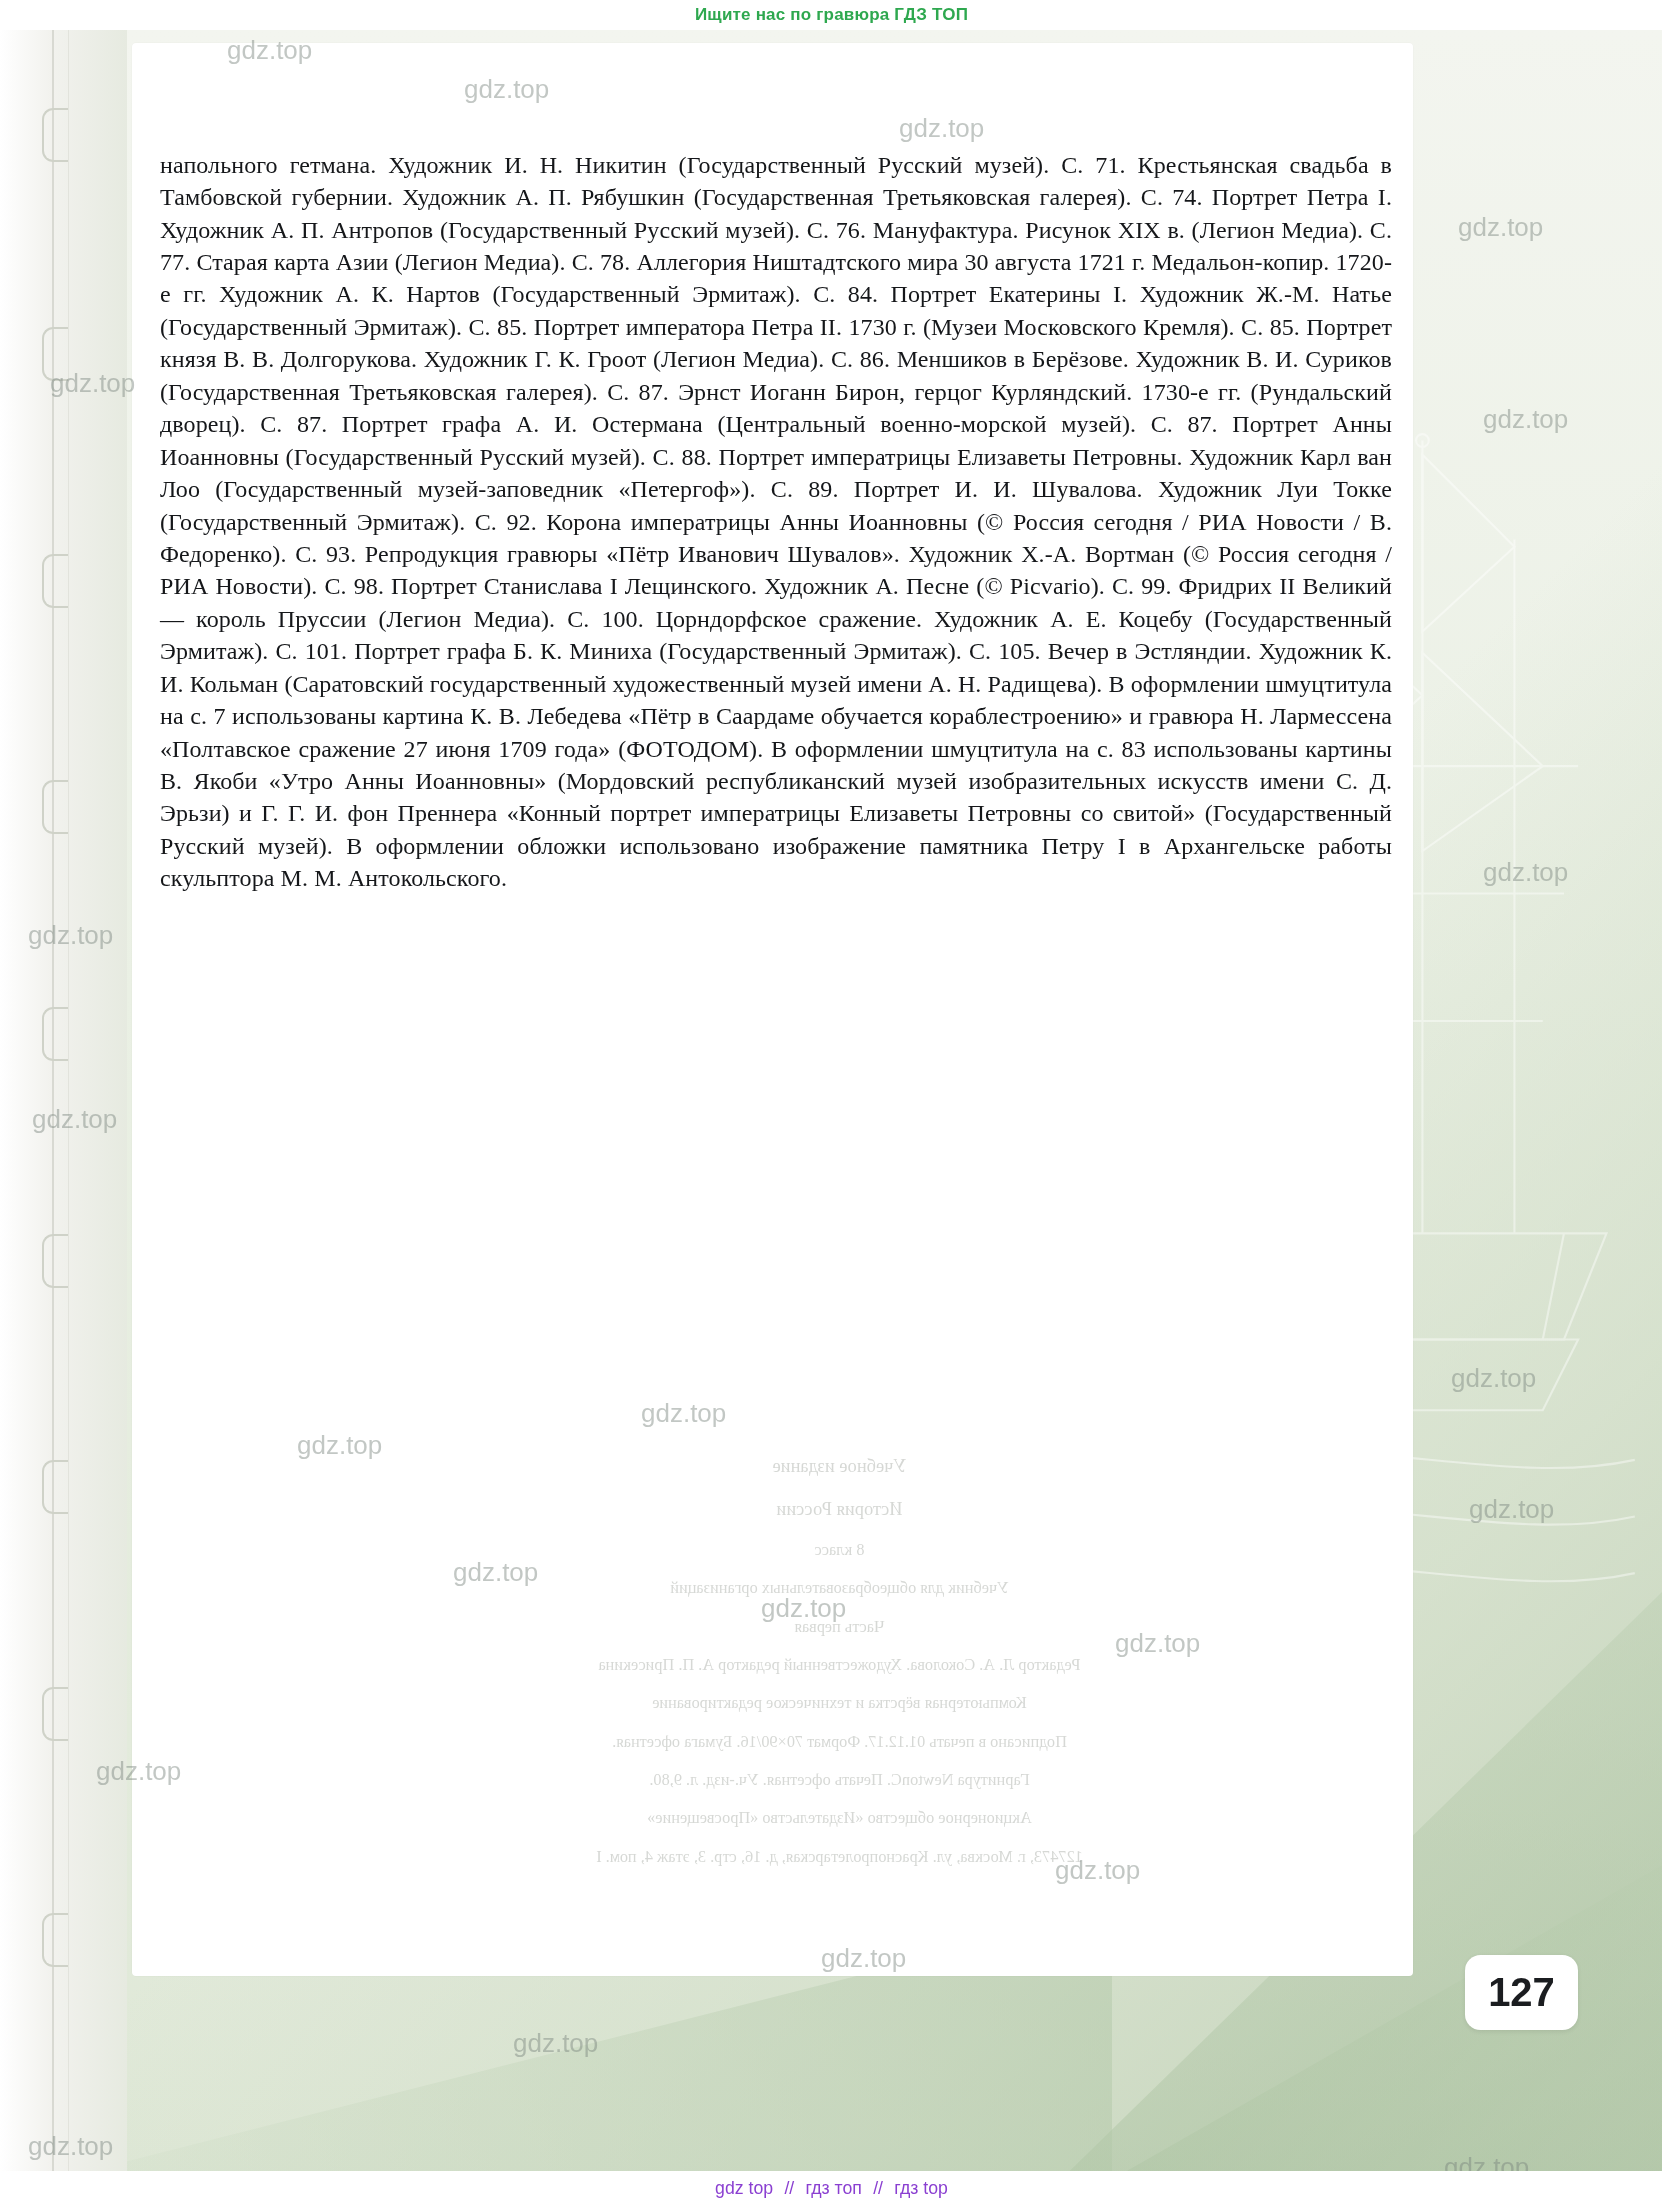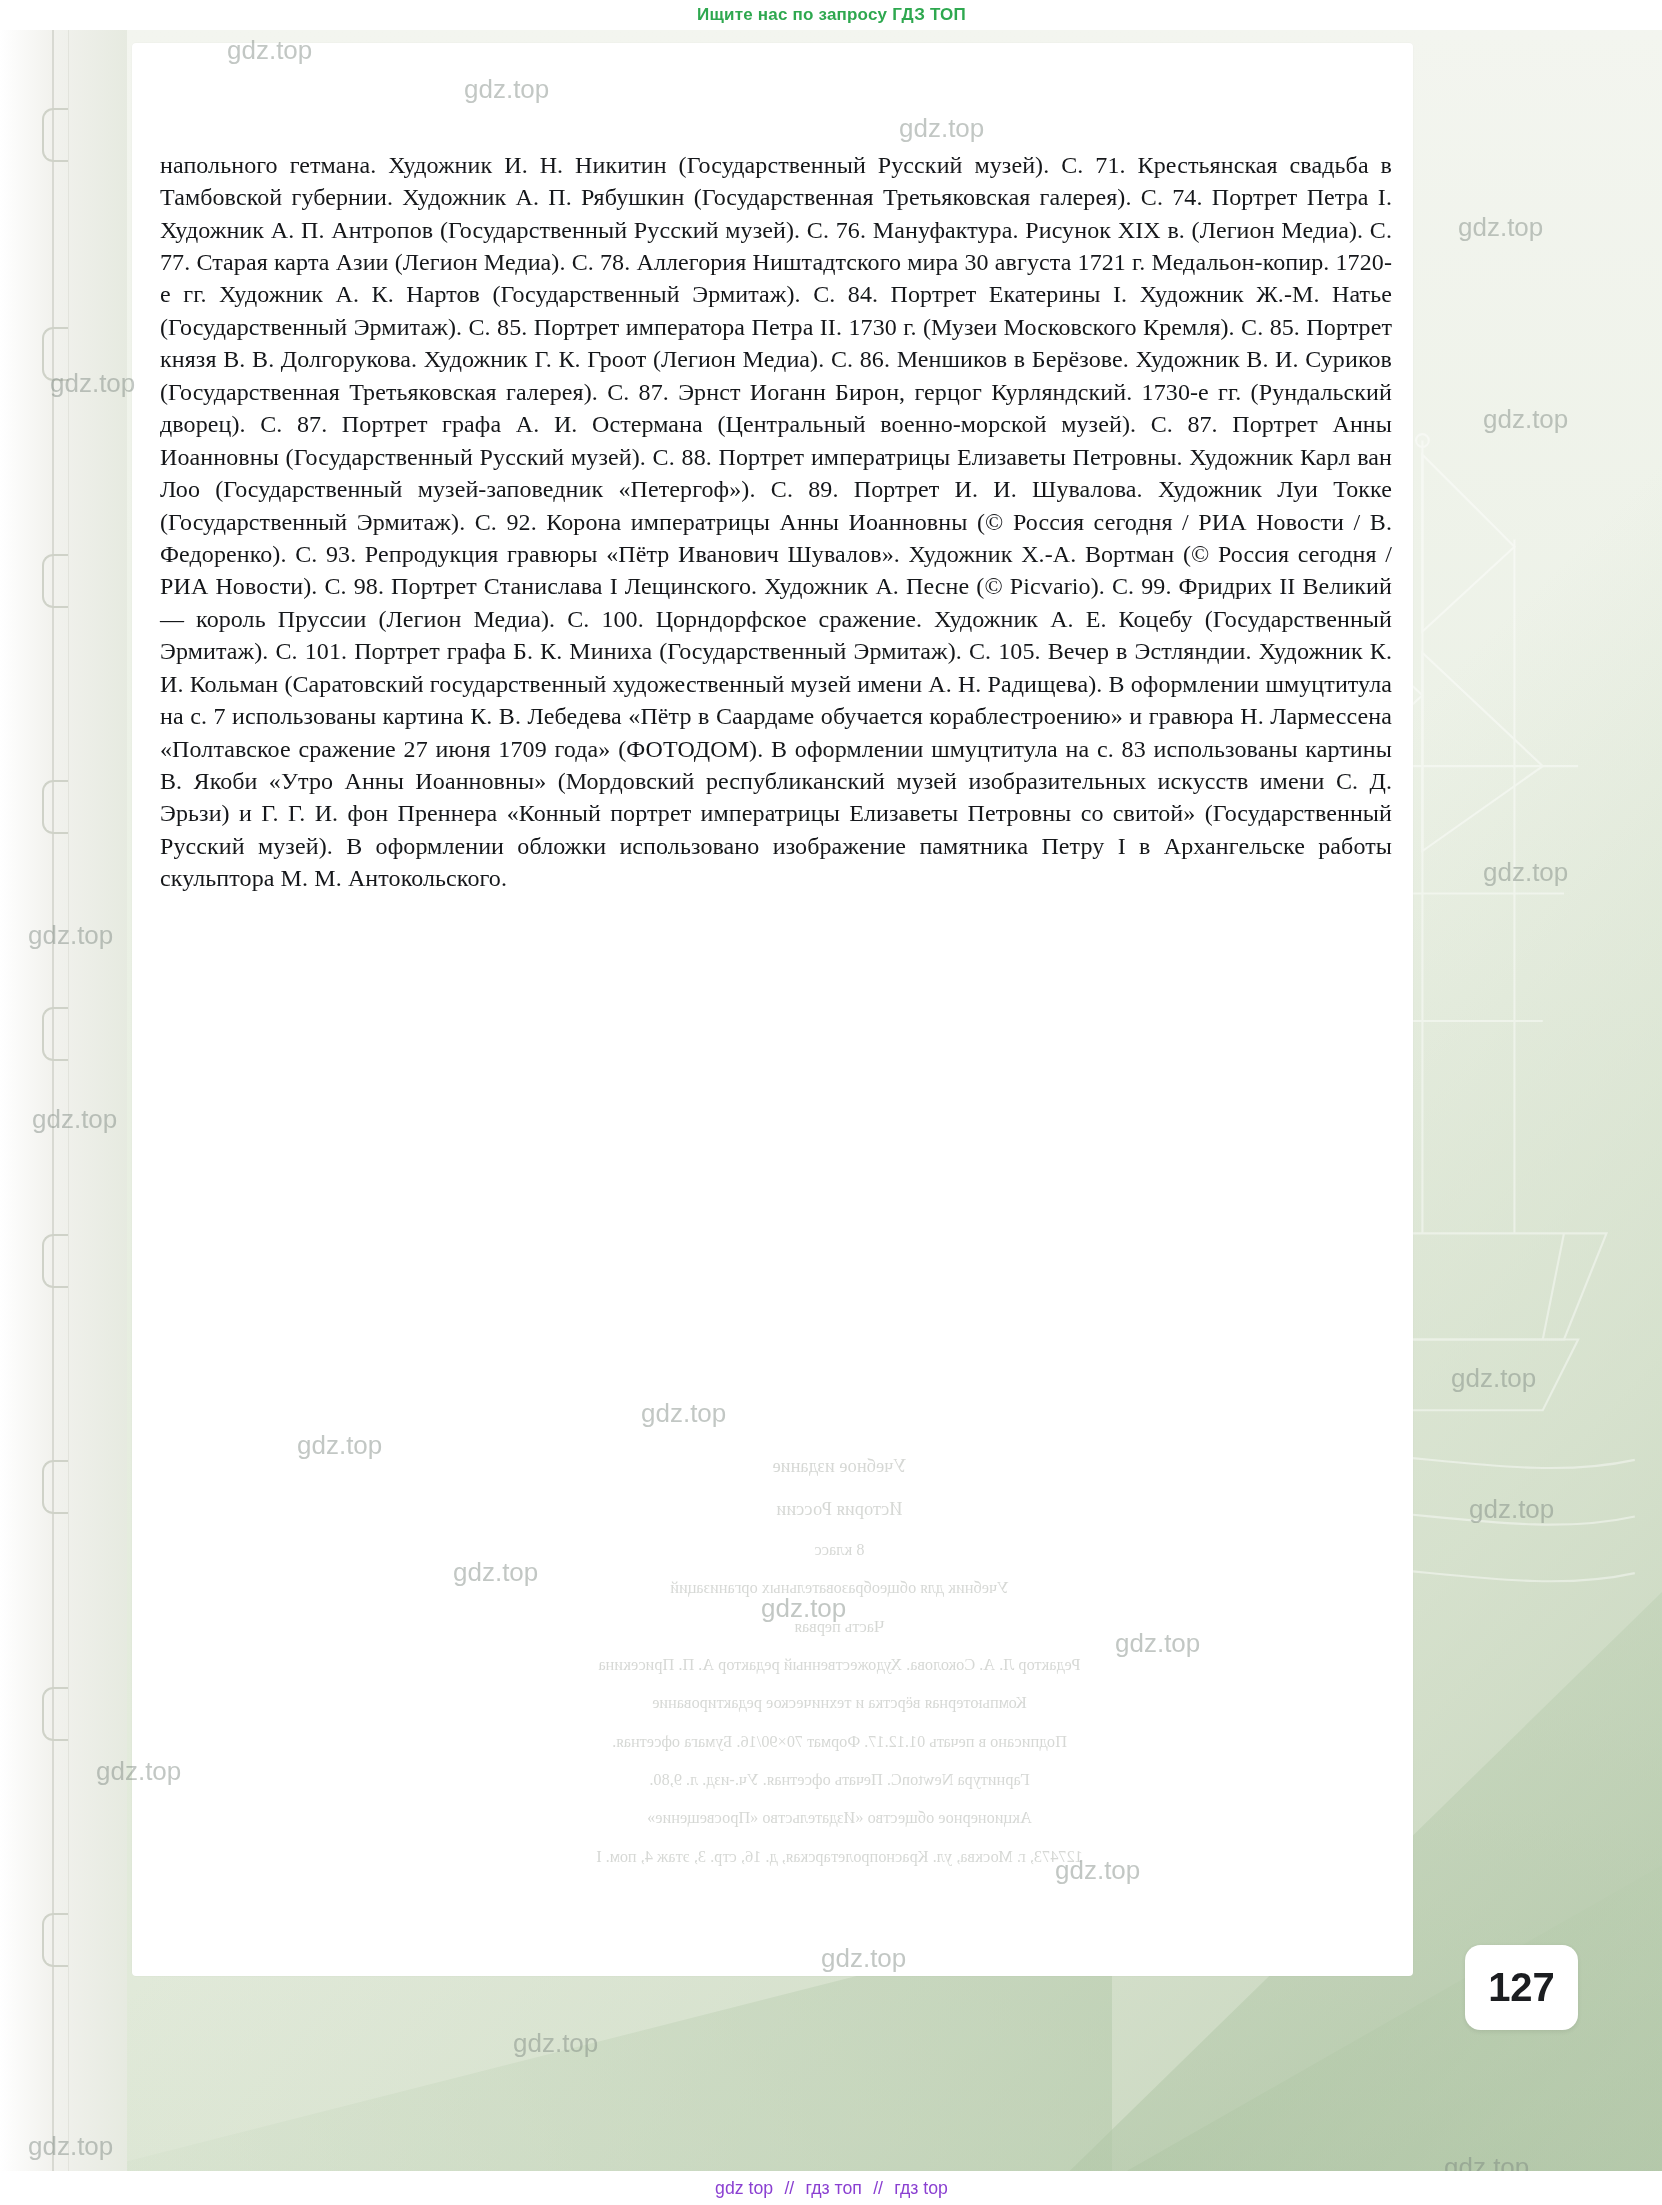--- a/index.html
+++ b/index.html
@@ -156,21 +156,21 @@
     user-select: none;
   }
   .ghost .big { font-size: 18.4px; }
 
   
   .pagenum {
     position: absolute;
     right: 85px;
     bottom: 142px;
     width: 113px;
-    height: 85px;
+    height: 75px;
     background: #ffffff;
     border-radius: 15.6px;
     display: flex;
     align-items: center;
     justify-content: center;
     font-family: "Liberation Sans", sans-serif;
     font-size: 40px;
     font-weight: bold;
     color: #1b1d20;
     box-shadow: 0 1.4px 4.2px rgba(0,0,0,0.08);
@@ -208,21 +208,21 @@
   .bottom-bar a {
     color: #8a3fd1;
     text-decoration: none;
   }
   .bottom-bar .sep { color: #8a3fd1; }
 </style>
 </head>
 <body>
 
 <div class="top-bar">
-  <span>Ищите нас по запросу ГДЗ ТОП</span>
+  <span>Ищите нас по гравюра ГДЗ ТОП</span>
 </div>
 
 <div class="page">
 
   <div class="bg-green"></div>
   <div class="facet facet-1"></div>
   <div class="facet facet-2"></div>
   <div class="facet facet-3"></div>
 
   <svg class="ship" viewBox="0 0 620 1900">

